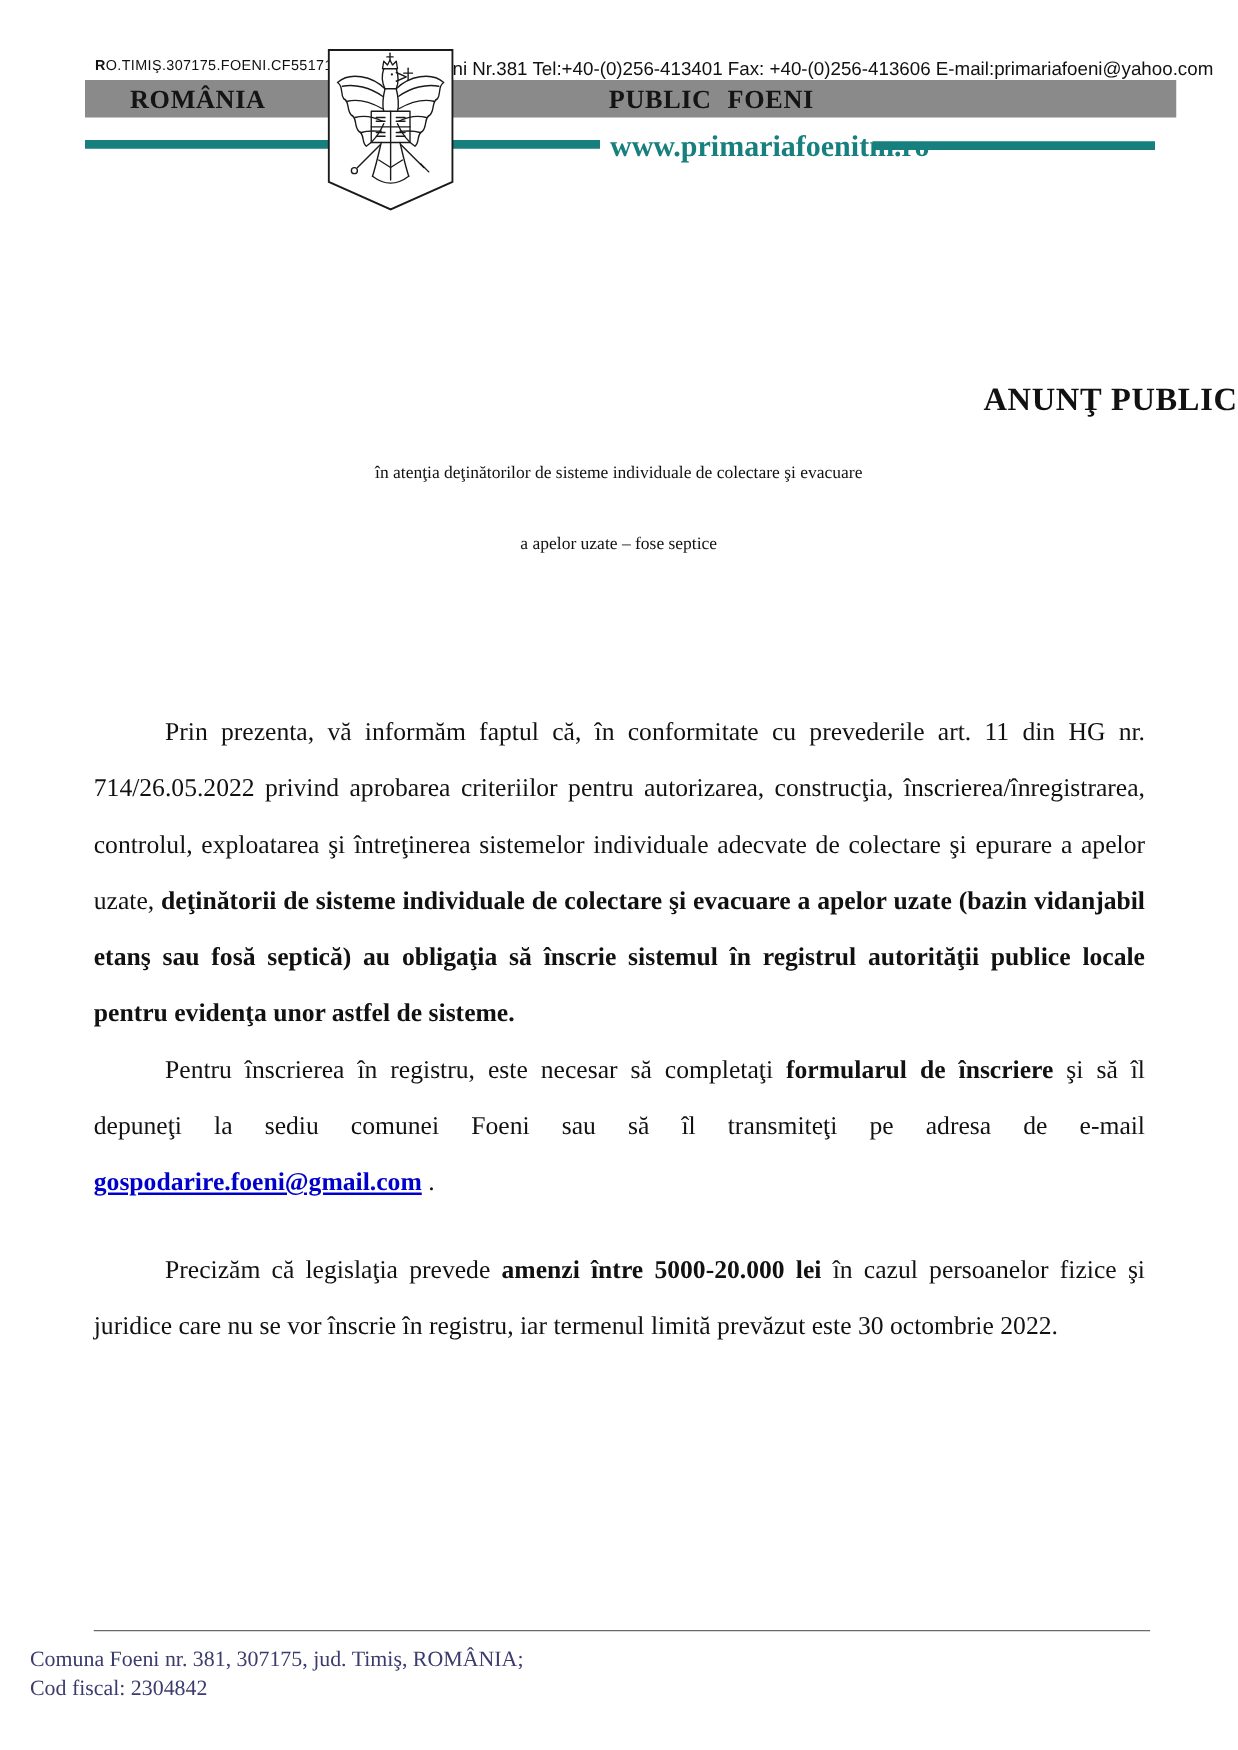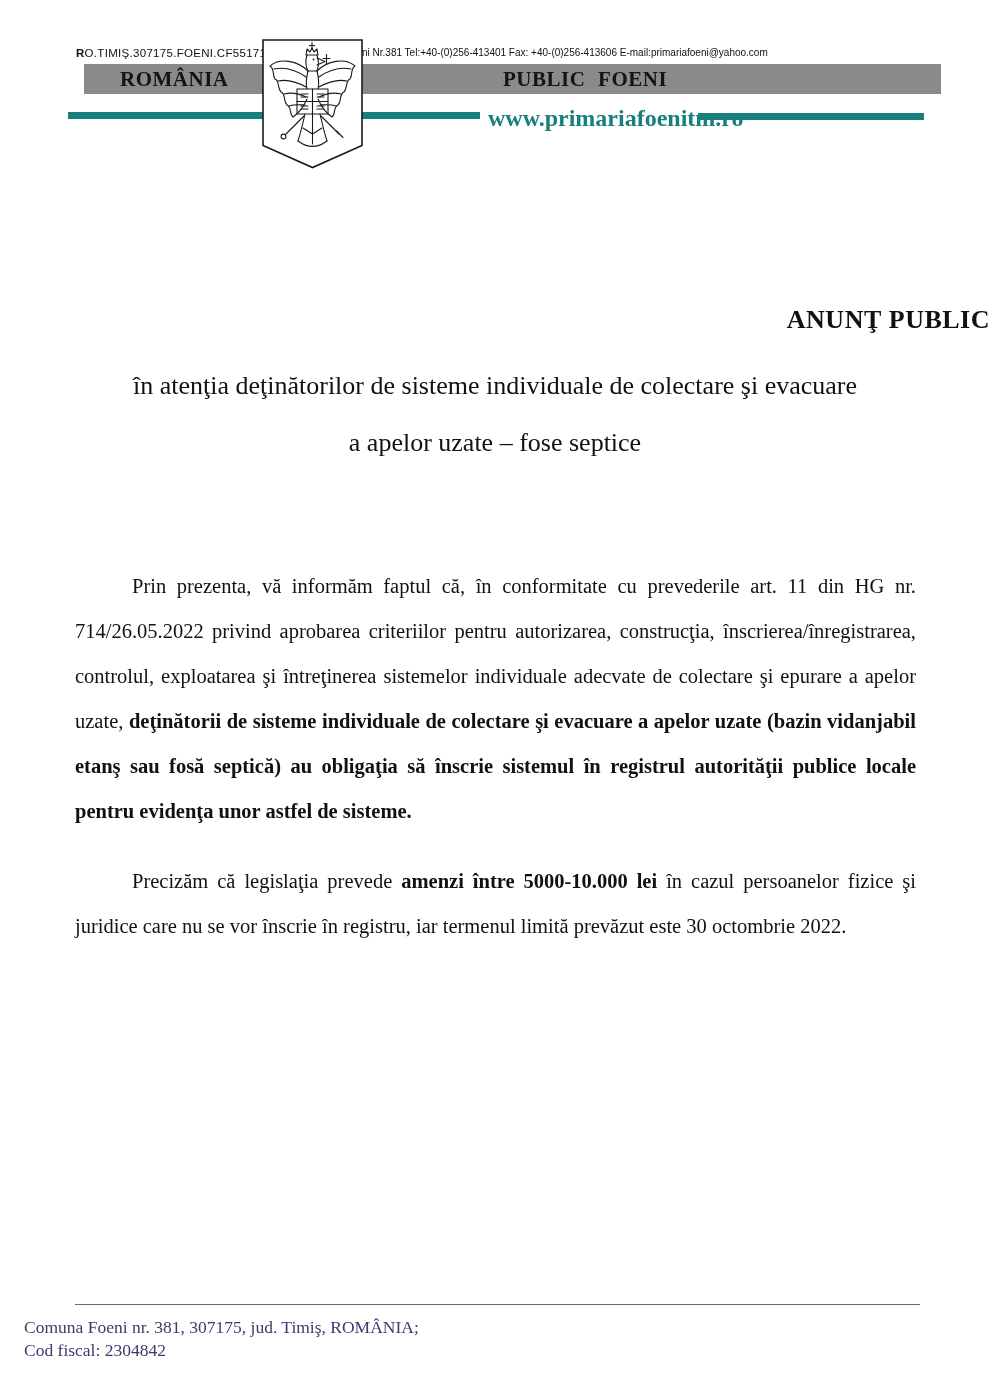--- a/index.html
+++ b/index.html
@@ -17,25 +17,26 @@
   .reg-code{
     left:76px;top:47px;
     font-family:"Liberation Sans", sans-serif;
     font-size:11.5px;letter-spacing:.3px;color:#111;
     display:inline-block;white-space:nowrap;
   }
   .reg-code::first-letter{font-weight:bold;}
   .contact-line{
     left:362px;top:47px;
     font-family:"Liberation Sans", sans-serif;
-    font-size:10px;color:#111;white-space:nowrap;
+    font-size:15px;color:#111;white-space:nowrap;
   }
   .gray-band{
-    left:84px;top:64px;width:857px;height:30px;
+    left:68px;top:64px;width:857px;height:30px;
     background:#8a8a8a;
+    padding-left:16px;
   }
   .band-label{
     position:absolute;top:3px;
     font-weight:bold;font-size:21px;color:#141414;
     letter-spacing:.5px;white-space:nowrap;
   }
   .country{left:36px;}
   .commune{left:419px;word-spacing:7px;}
   .teal-line{background:#17807e;}
   .teal-left{left:68px;top:112px;width:412px;height:7px;}
@@ -46,21 +47,21 @@
     white-space:nowrap;text-decoration:none;
   }
   .emblem{left:262px;top:39px;width:101px;height:130px;}
 
   
   .doc-title{
     left:0;top:305px;width:990px;
     text-align:right;font-size:26px;font-weight:bold;
     letter-spacing:.5px;
   }
-  .subtitle{left:0;width:990px;text-align:center;font-size:26px;}
+  .subtitle{left:0;width:990px;text-align:center;font-size:14px;}
   .subtitle-1{top:371px;}
   .subtitle-2{top:428px;text-align:center;}
   .body-copy{
     left:75px;top:564px;width:841px;
     font-size:20.5px;line-height:45px;
     text-align:justify;
   }
   .body-copy p{margin:0;text-indent:57px;}
   .body-copy p.gap-before{margin-top:25px;}
   .b{font-weight:bold;}
@@ -146,22 +147,23 @@
 
   <div class="abs doc-title">ANUNŢ PUBLIC</div>
 
   <div class="abs subtitle subtitle-1">în atenţia deţinătorilor de sisteme individuale de colectare şi evacuare</div>
 
   <div class="abs subtitle subtitle-2">a apelor uzate – fose septice</div>
 
   <div class="abs body-copy">
     <p><span>Prin prezenta, vă informăm faptul că, în conformitate cu prevederile art. 11 din HG nr. 714/26.05.2022 privind aprobarea criteriilor pentru autorizarea, construcţia, înscrierea/înregistrarea, controlul, exploatarea şi întreţinerea sistemelor individuale adecvate de colectare şi epurare a apelor uzate, </span><span class="b">deţinătorii de sisteme individuale de colectare şi evacuare a apelor uzate (bazin vidanjabil etanş sau fosă septică) au obligaţia să înscrie sistemul în registrul autorităţii publice locale pentru evidenţa unor astfel de sisteme.</span></p>
 
+    <p><span>Pentru înscrierea în registru, este necesar să completaţi </span><span class="b">formularul de înscriere</span><span> şi să îl depuneţi la sediu comunei Foeni sau să îl transmiteţi pe adresa de e-mail </span><a class="email-link">gospodarire.foeni@gmail.com</a><span> .</span></p>
 
-    <p class="gap-before"><span>Precizăm că legislaţia prevede </span><span class="b">amenzi între 5000-10.000 lei</span><span> în cazul persoanelor fizice şi juridice care nu se vor înscrie în registru, iar termenul limită prevăzut este 30 octombrie 2022.</span></p>
+    <p class="gap-before"><span>Precizăm că legislaţia prevede </span><span class="b">amenzi între 5000-20.000 lei</span><span> în cazul persoanelor fizice şi juridice care nu se vor înscrie în registru, iar termenul limită prevăzut este 30 octombrie 2022.</span></p>
   </div>
 
   <div class="abs footer-rule"></div>
   <div class="abs footer-text">
     <div>Comuna Foeni nr. 381, 307175, jud. Timiş, ROMÂNIA;</div>
     <div>Cod fiscal: 2304842</div>
   </div>
 
 </div>
 

